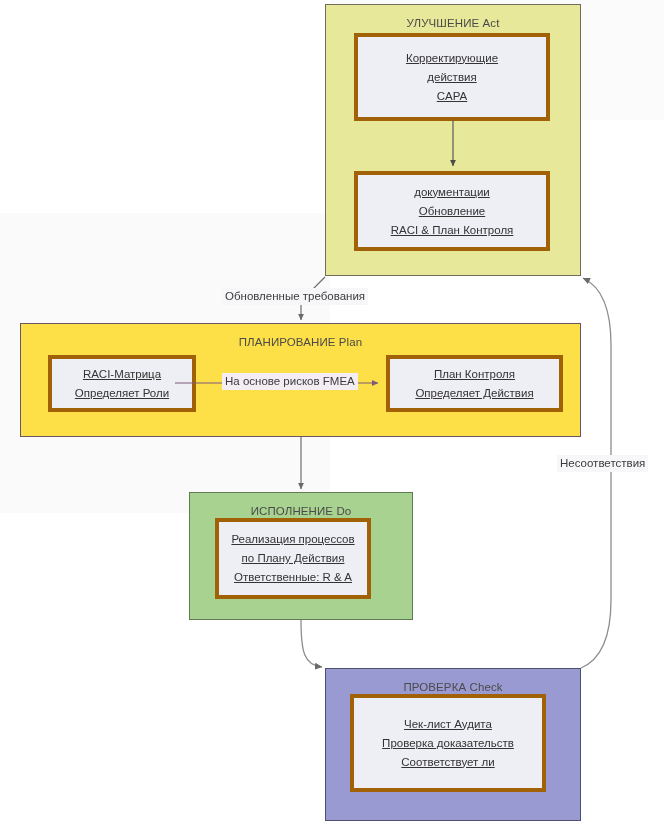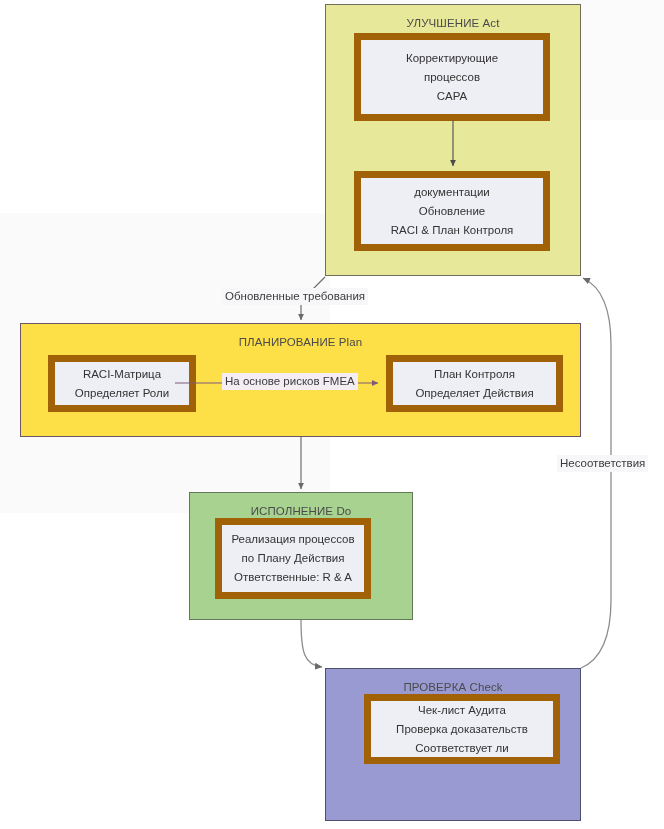--- a/index.html
+++ b/index.html
@@ -50,28 +50,29 @@
     line-height: 14px;
     padding-top: 11px;
     color: #4a4a4a;
     letter-spacing: .1px;
     white-space: nowrap;
   }
   .inner-box {
     position: absolute;
     box-sizing: border-box;
     background: #eeeef5;
-    border: 7px solid #a16207;
+    border: 4px solid #a16207;
     display: flex;
     align-items: center;
     justify-content: center;
     text-align: center;
     font-size: 11.5px;
     line-height: 19px;
     color: #333333;
+    text-decoration: underline;
   }
   .inner-box span { display: block; width: 100%; }
 
   #phase-act {
     left: 325px;  top: 4px;
     width: 256px; height: 272px;
     background: #e8e89a;
     border-color: #6f6f57;
   }
   #box-capa {
@@ -104,21 +105,21 @@
     left: 25px; top: 25px; width: 156px; height: 81px;
   }
 
   #phase-check {
     left: 325px; top: 668px;
     width: 256px; height: 153px;
     background: #9a9ad2;
     border-color: #4f4f6e;
   }
   #box-check-inner {
-    left: 38px; top: 25px; width: 196px; height: 70px;
+    left: 24px; top: 25px; width: 196px; height: 98px;
   }
 
   
   #connectors {
     position: absolute;
     left: 0; top: 0;
     width: 664px; height: 829px;
     z-index: 4;
     overflow: visible;
   }
@@ -173,21 +174,21 @@
              L 611 345
              C 611 305, 600 286, 583 278" fill="none" stroke="#8c8c8c" stroke-width="1.3" marker-end="url(#arrow-gray)"></path>
   </svg>
 
   <div class="phase" id="phase-act">
     <div class="phase-title">УЛУЧШЕНИЕ Act</div>
 
     <div class="inner-box" id="box-capa">
       <span>
         <span>Корректирующие</span>
-        <span>процессов</span>
+        <span>действия</span>
         <span>CAPA</span>
       </span>
     </div>
 
     <div class="inner-box" id="box-doc-update">
       <span>
         <span>документации</span>
         <span>Обновление</span>
         <span>RACI &amp; План Контроля</span>
       </span>

